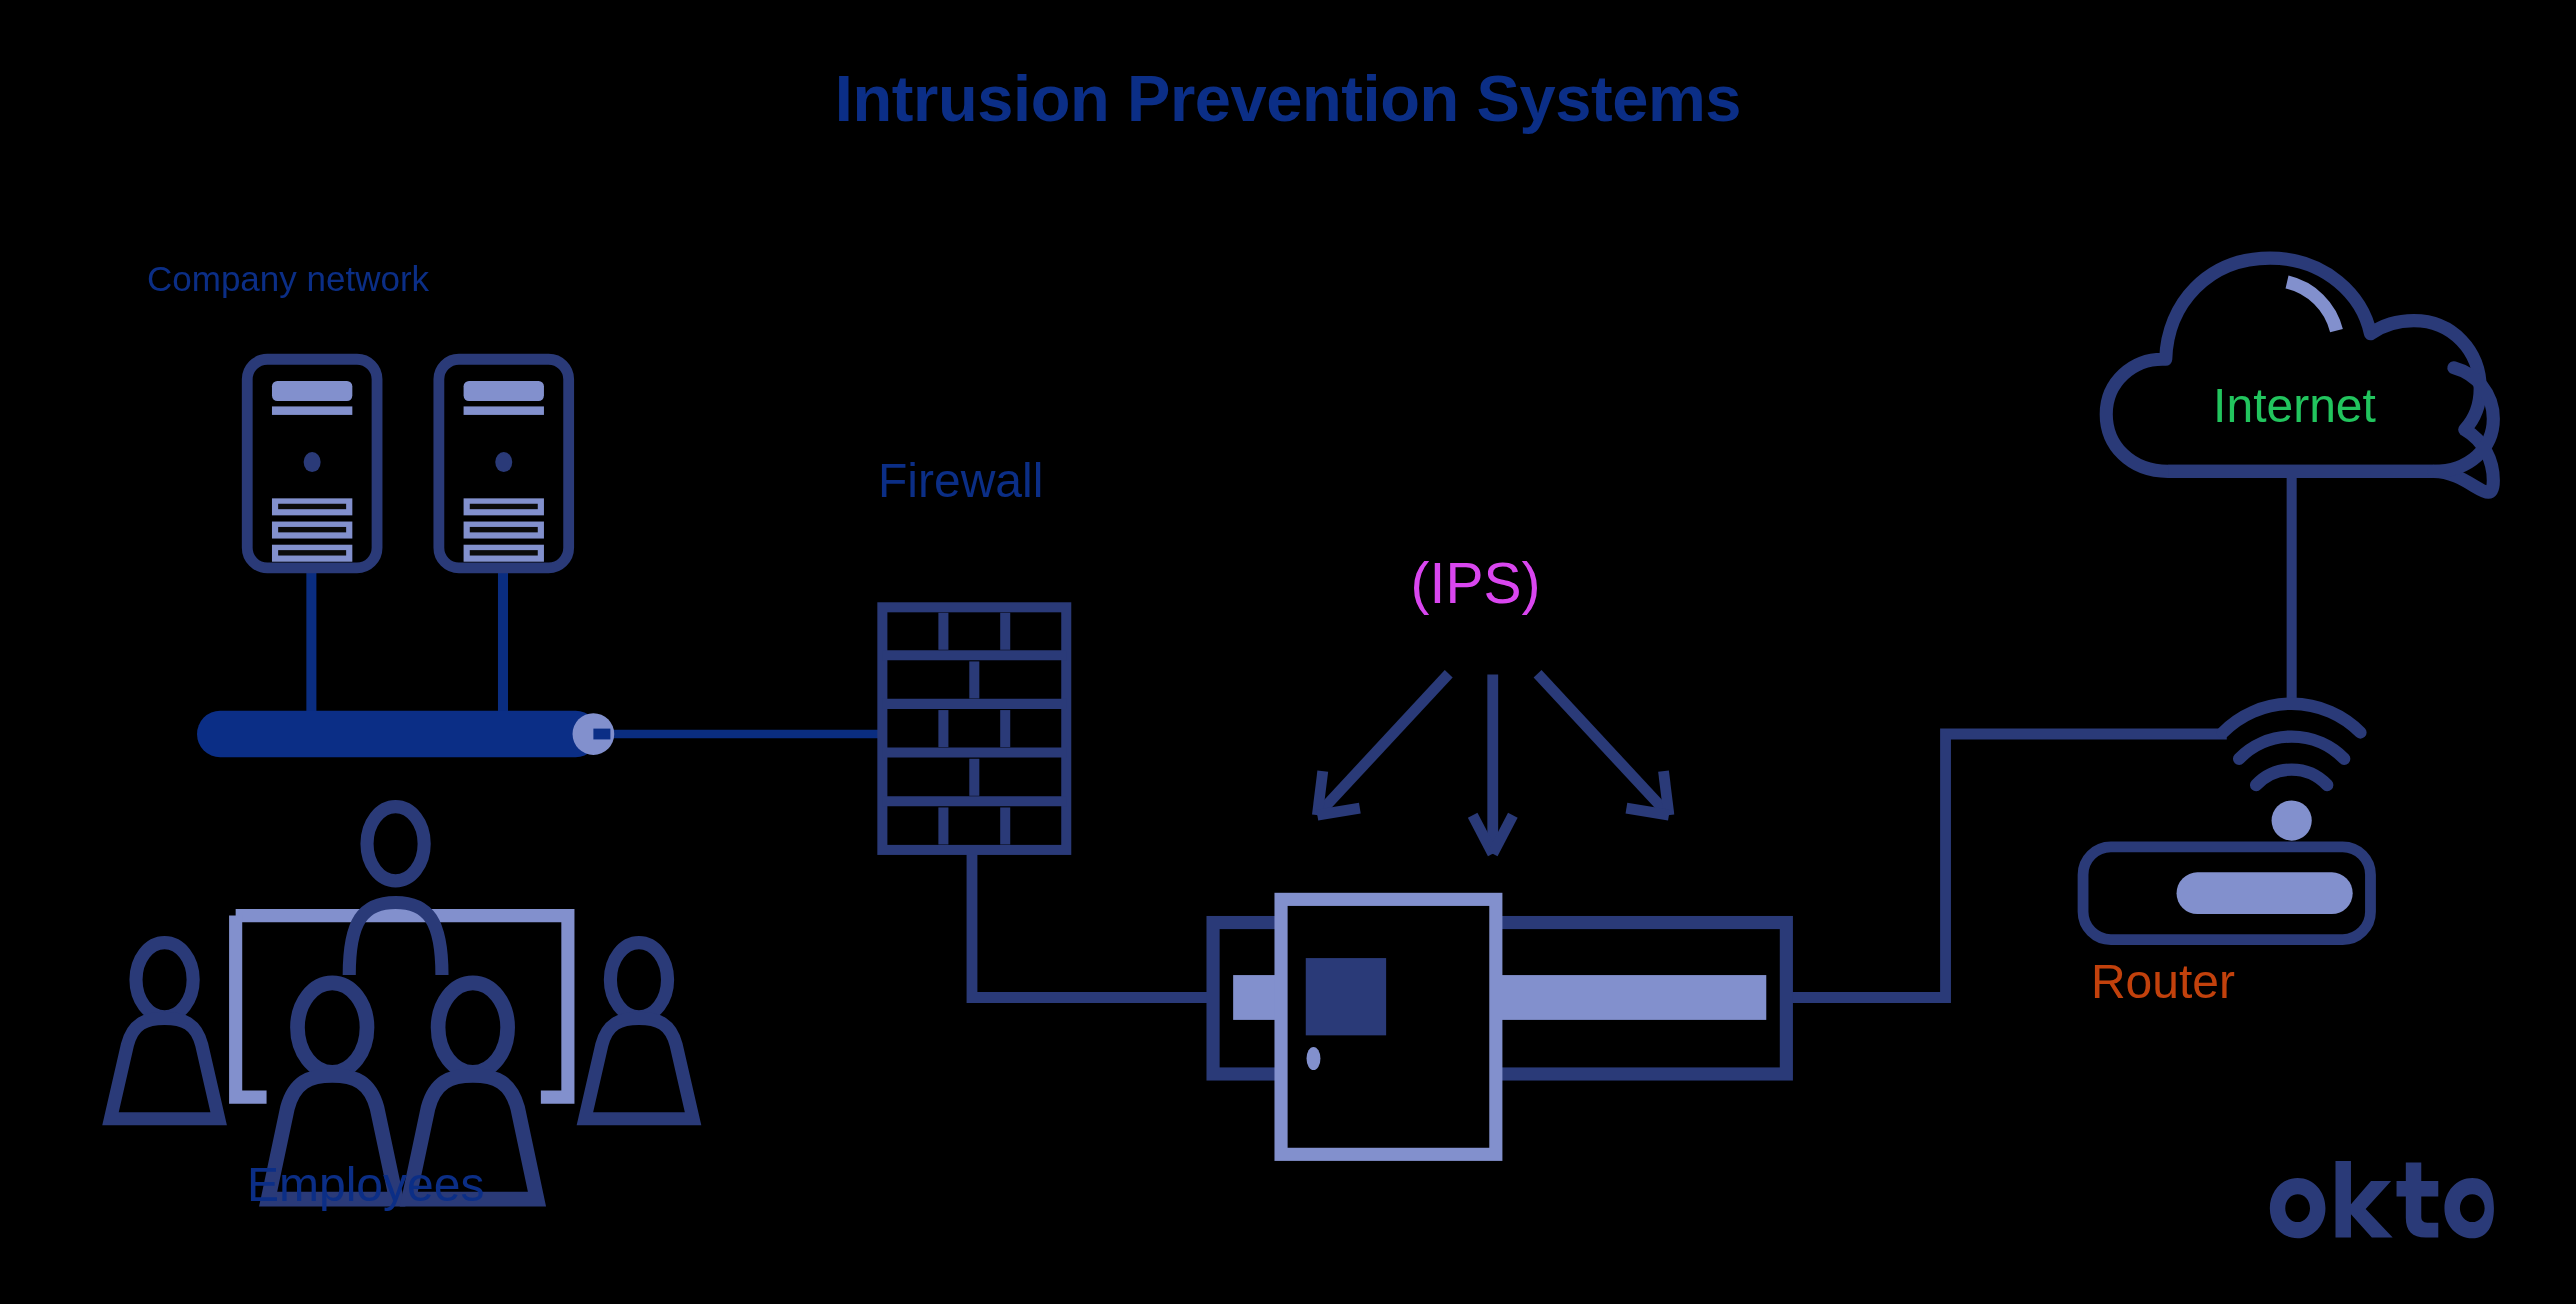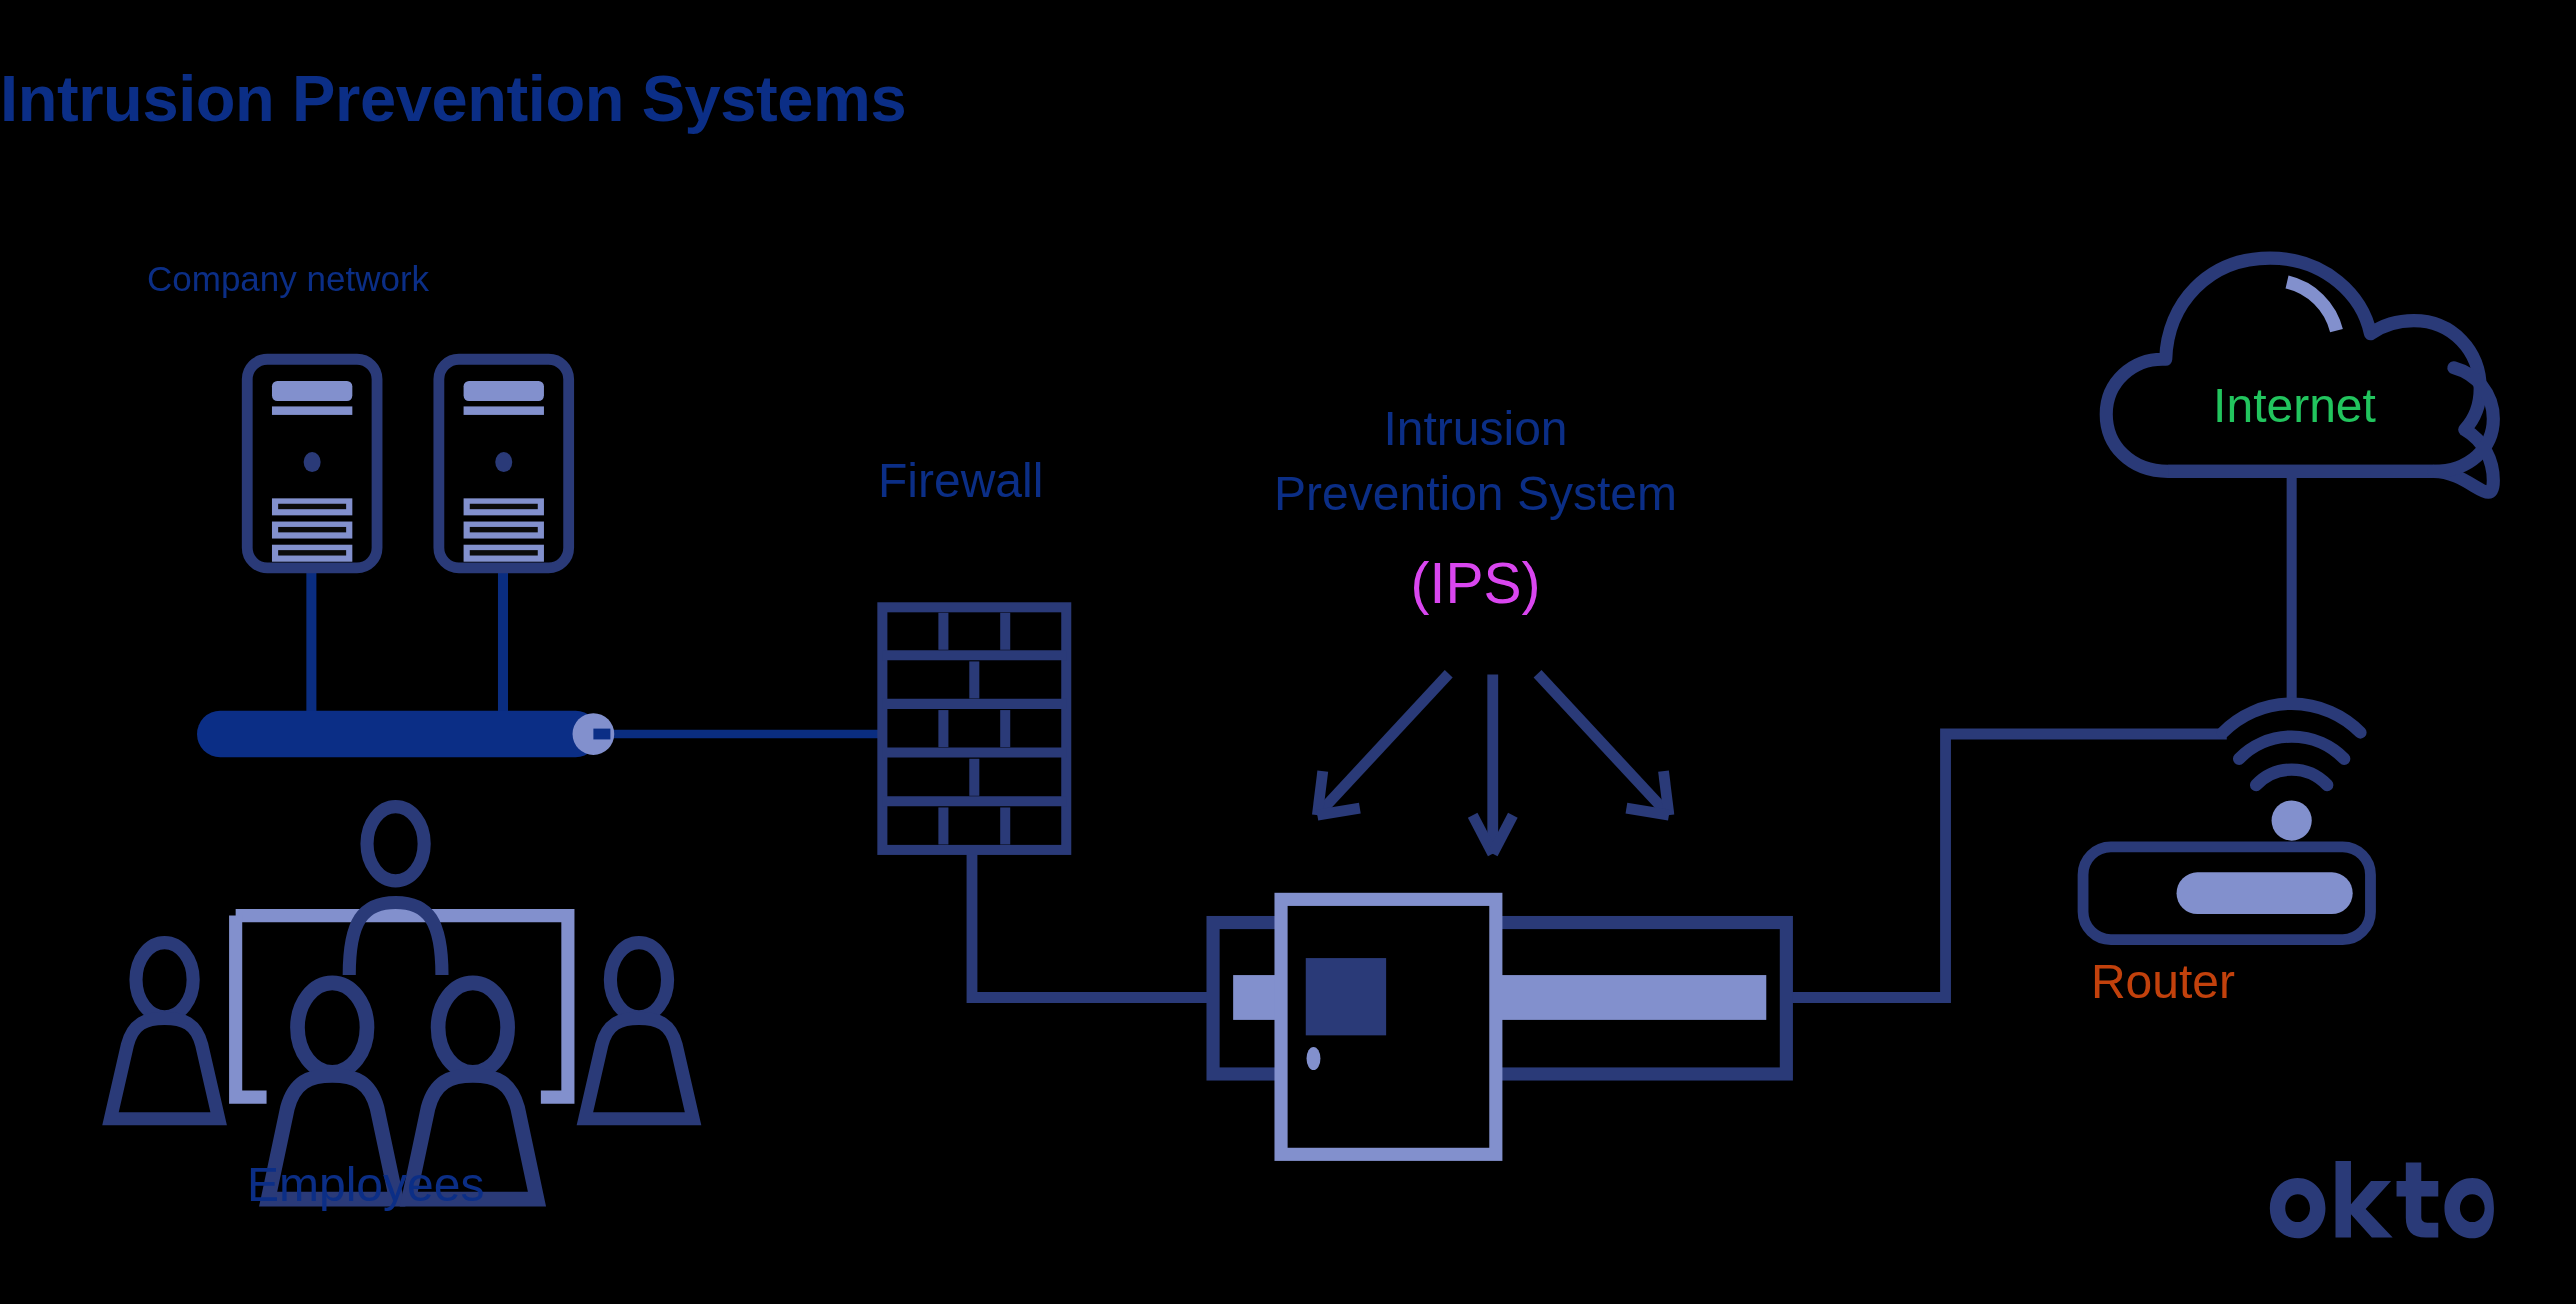--- a/index.html
+++ b/index.html
@@ -34,21 +34,21 @@
     position: absolute;
     white-space: pre;
     line-height: 1.0;
     font-family: "Liberation Sans", sans-serif;
     pointer-events: none;
   }
   #page-title {
     left: 0;
     top: 66px;
     width: 2576px;
-    text-align: left;
+    text-align: center;
     font-size: 65px;
     font-weight: bold;
     letter-spacing: -0.4px;
     color: #0b2e86;
   }
   #label-company-network {
     left: 147px;
     top: 261px;
     font-size: 35px;
     color: #0b2e86;
@@ -295,21 +295,20 @@
   </svg>
 
   <div class="lbl" id="page-title">Intrusion Prevention Systems</div>
 
   <div class="lbl" id="label-company-network">Company network</div>
 
   <div class="lbl" id="label-employees">Employees</div>
 
   <div class="lbl" id="label-firewall">Firewall</div>
 
-  <div class="lbl" id="label-ips"><span>Intrusion</span><br><span>Prevention System</span></div>
 
   <div class="lbl" id="label-ips-abbrev">(IPS)</div>
 
   <div class="lbl" id="label-internet">Internet</div>
 
   <div class="lbl" id="label-router">Router</div>
 
   <svg id="okta-logo" viewBox="0 0 300 110" xmlns="http://www.w3.org/2000/svg">
     <g fill="#2a3a78">
 

